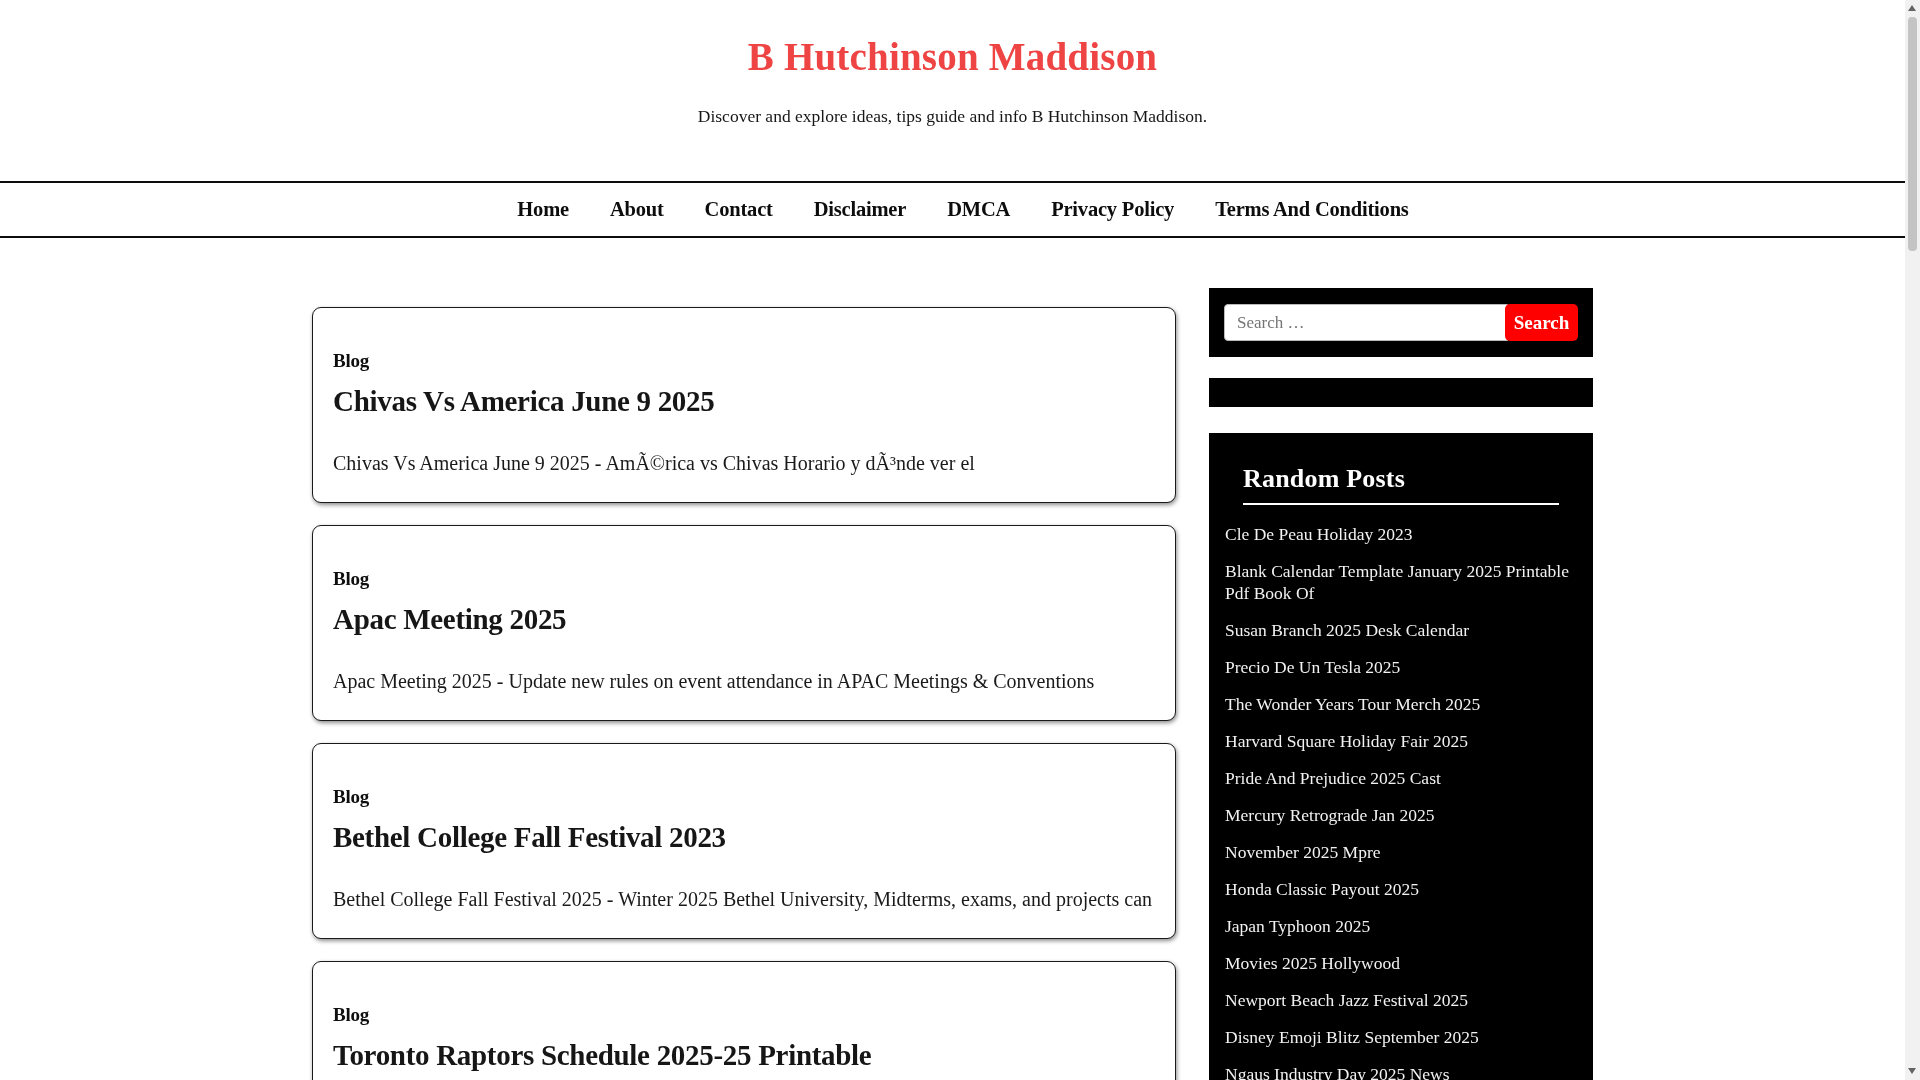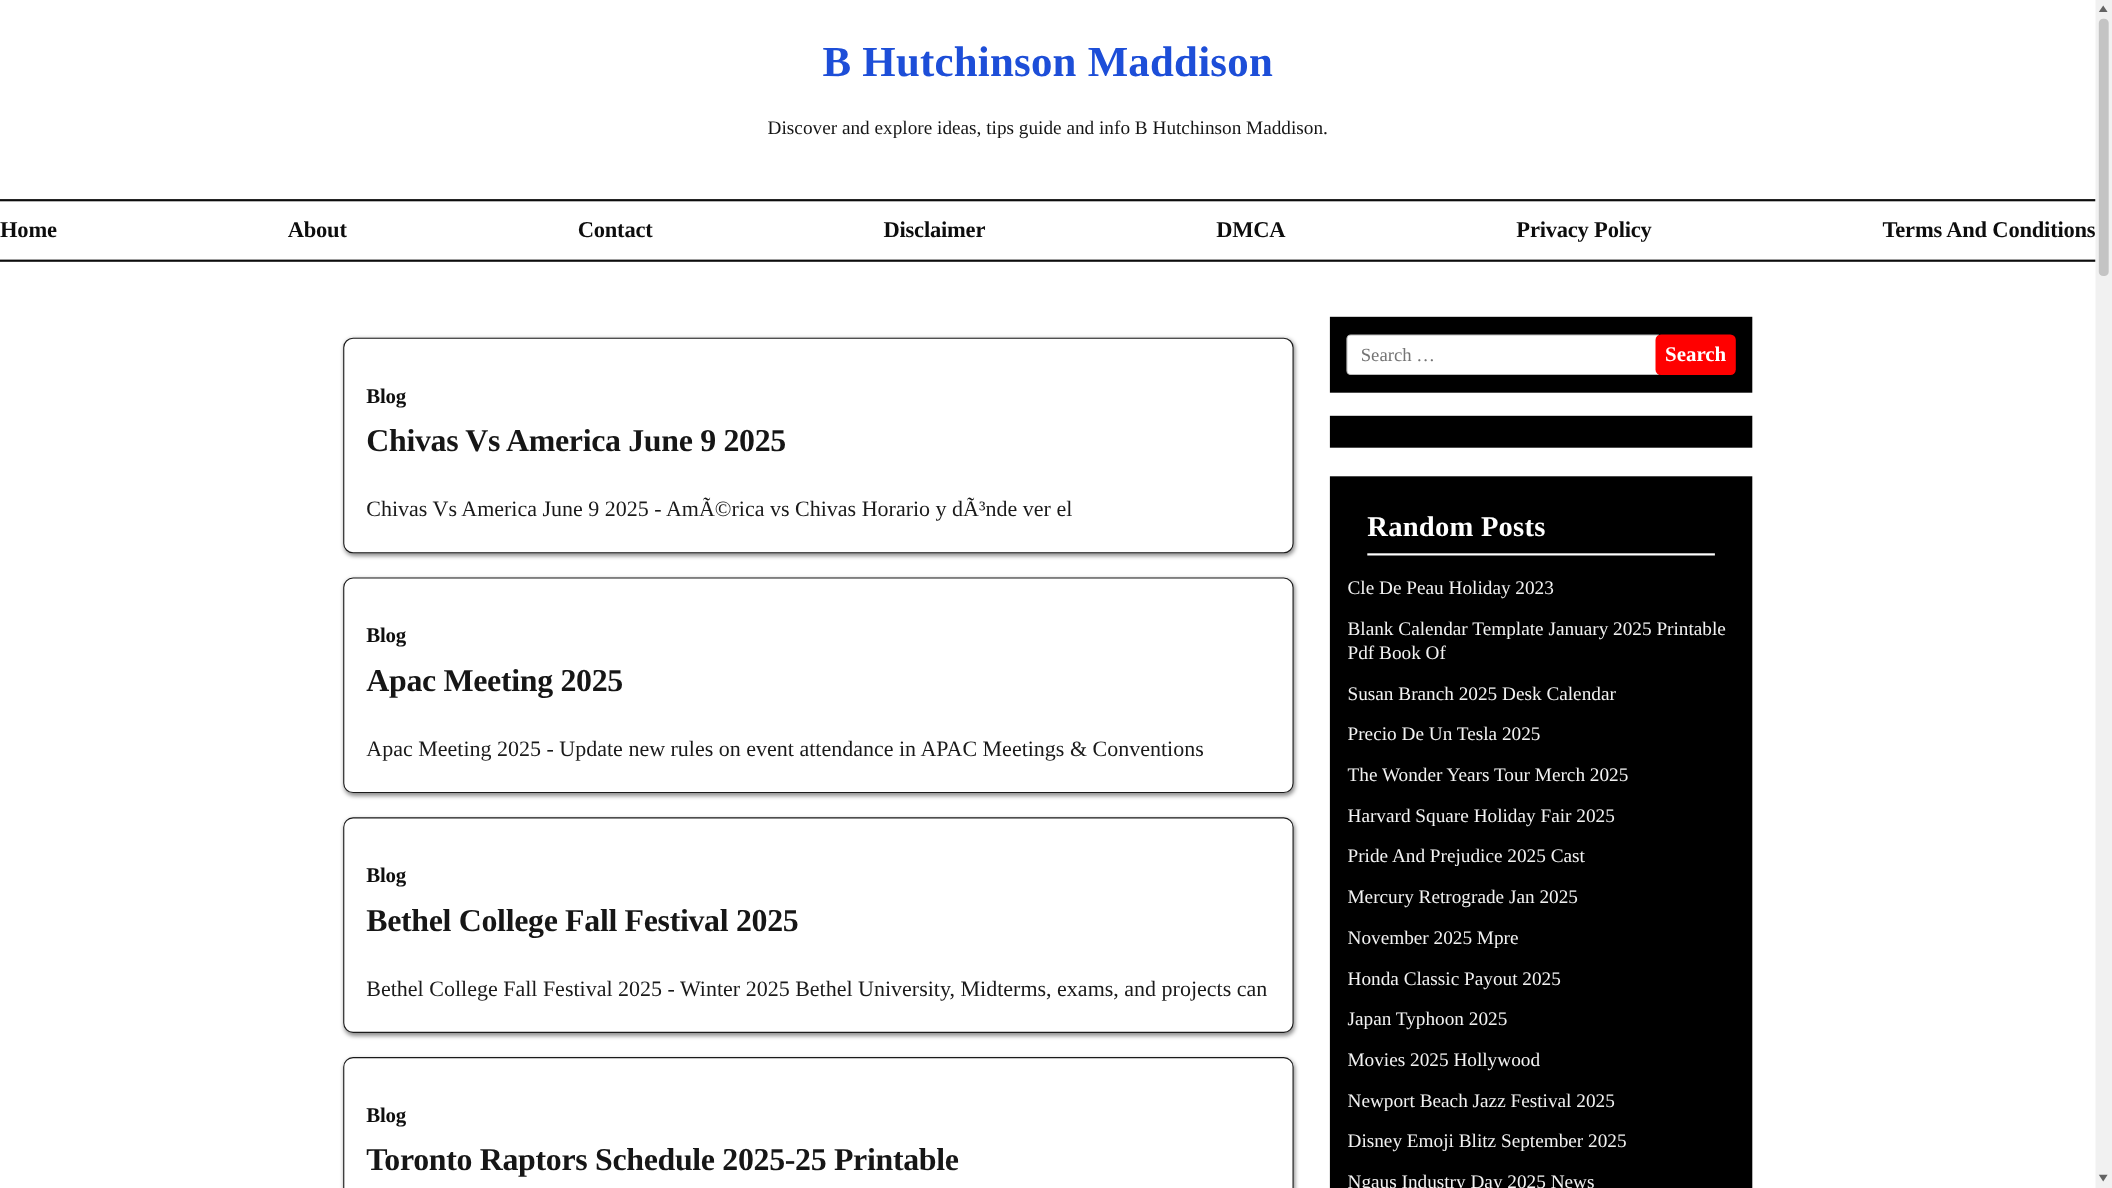--- a/index.html
+++ b/index.html
@@ -8,30 +8,30 @@
     width: 1920px; height: 1080px; overflow: hidden;
     background: #ffffff; position: relative;
     font-family: "Liberation Serif", serif;
     color: #111;
   }
   .viewport { position: absolute; top: 0; left: 0; width: 1905px; height: 1080px; }
 
   
   header { padding-top: 34px; text-align: center; }
   .site-title {
-    margin: 0; font-size: 39px; font-weight: bold; color: #1d4ed8;
+    margin: 0; font-size: 39px; font-weight: bold; color: #ef4444;
     letter-spacing: 0.2px;
   }
   .site-tagline { margin: 27px 0 0; font-size: 17.5px; color: #161616; }
 
   
   nav {
     position: absolute; top: 181px; left: 0; width: 1905px; height: 57px;
     border-top: 2px solid #0d0d0d; border-bottom: 2px solid #0d0d0d;
-    display: flex; justify-content: space-between; align-items: center; gap: 41px;
+    display: flex; justify-content: center; align-items: center; gap: 41px; padding-left: 21px;
   }
   nav a {
     font-size: 20.5px; font-weight: bold; color: #0d0d0d;
     text-decoration: none; letter-spacing: -0.2px; white-space: nowrap;
     cursor: pointer;
   }
 
   
   .main-col { position: absolute; top: 307px; left: 312px; width: 864px; }
   .post-card {
@@ -127,21 +127,21 @@
     </article>
 
     <article class="post-card">
       <div class="post-category">Blog</div>
       <h2 class="post-title">Apac Meeting 2025</h2>
       <p class="post-excerpt">Apac Meeting 2025 - Update new rules on event attendance in APAC Meetings &amp; Conventions</p>
     </article>
 
     <article class="post-card">
       <div class="post-category">Blog</div>
-      <h2 class="post-title">Bethel College Fall Festival 2025</h2>
+      <h2 class="post-title">Bethel College Fall Festival 2023</h2>
       <p class="post-excerpt">Bethel College Fall Festival 2025 - Winter 2025 Bethel University, Midterms, exams, and projects can</p>
     </article>
 
     <article class="post-card">
       <div class="post-category">Blog</div>
       <h2 class="post-title">Toronto Raptors Schedule 2025-25 Printable</h2>
     </article>
 
   </main>
 

